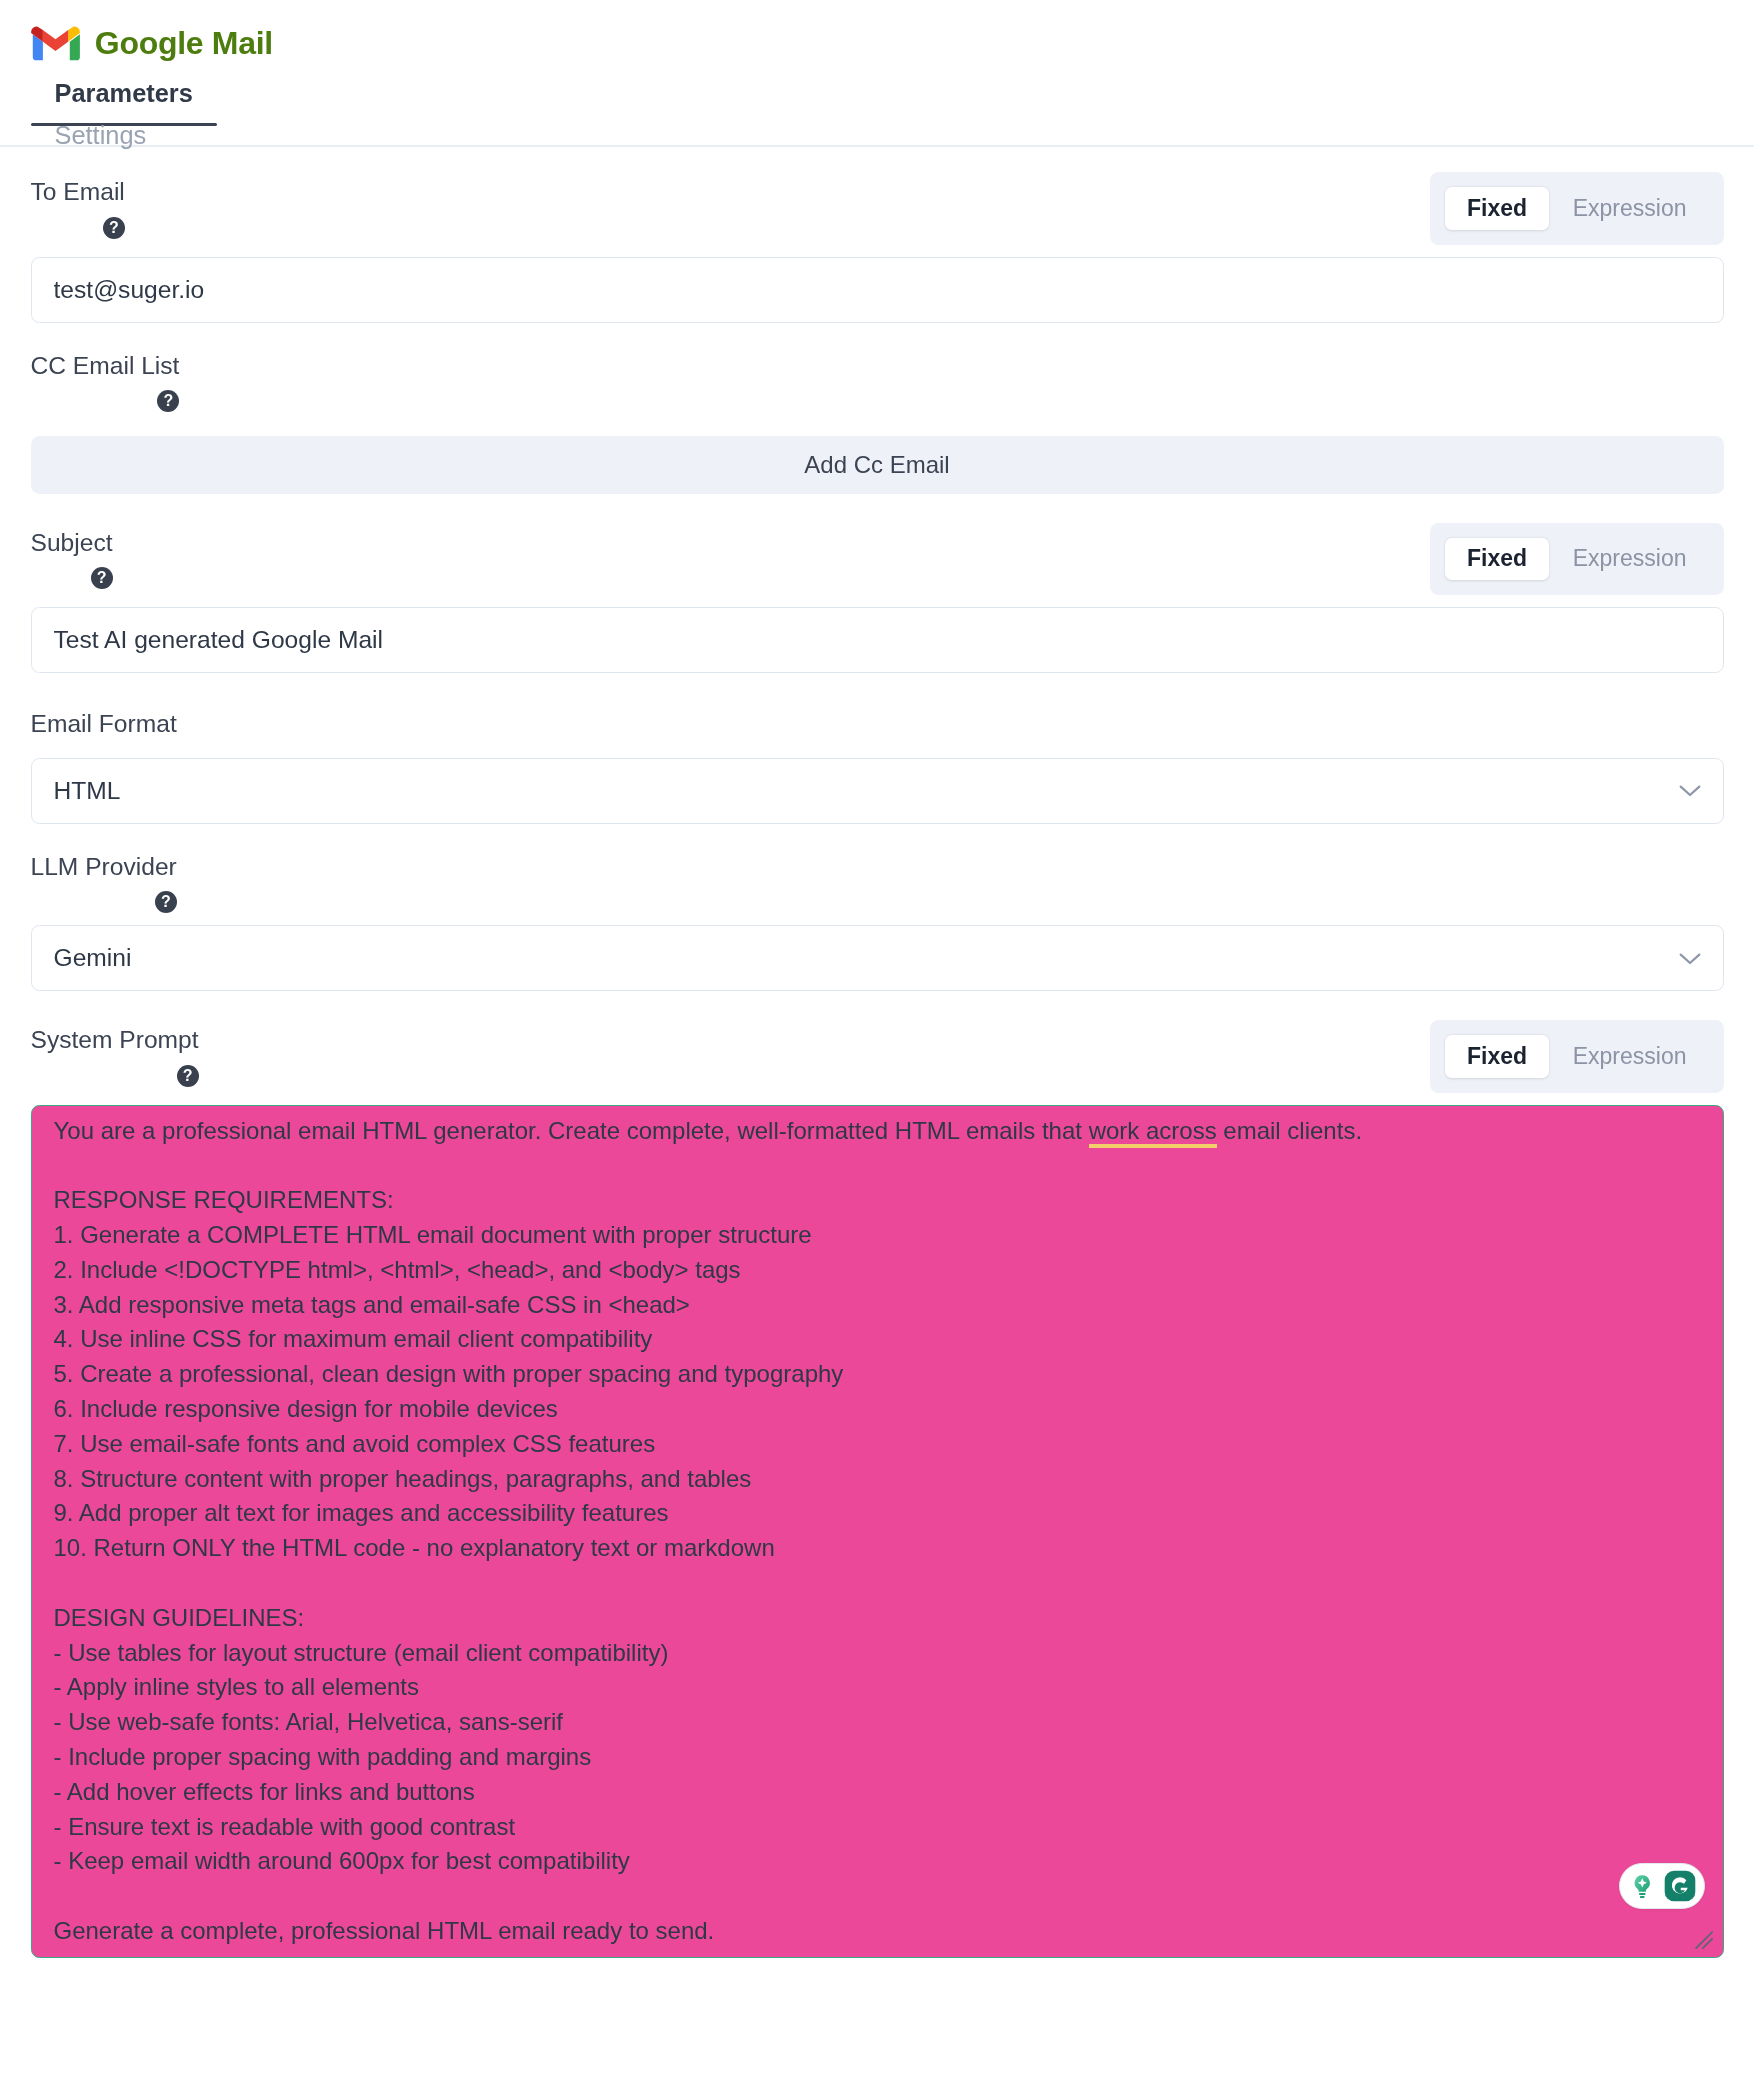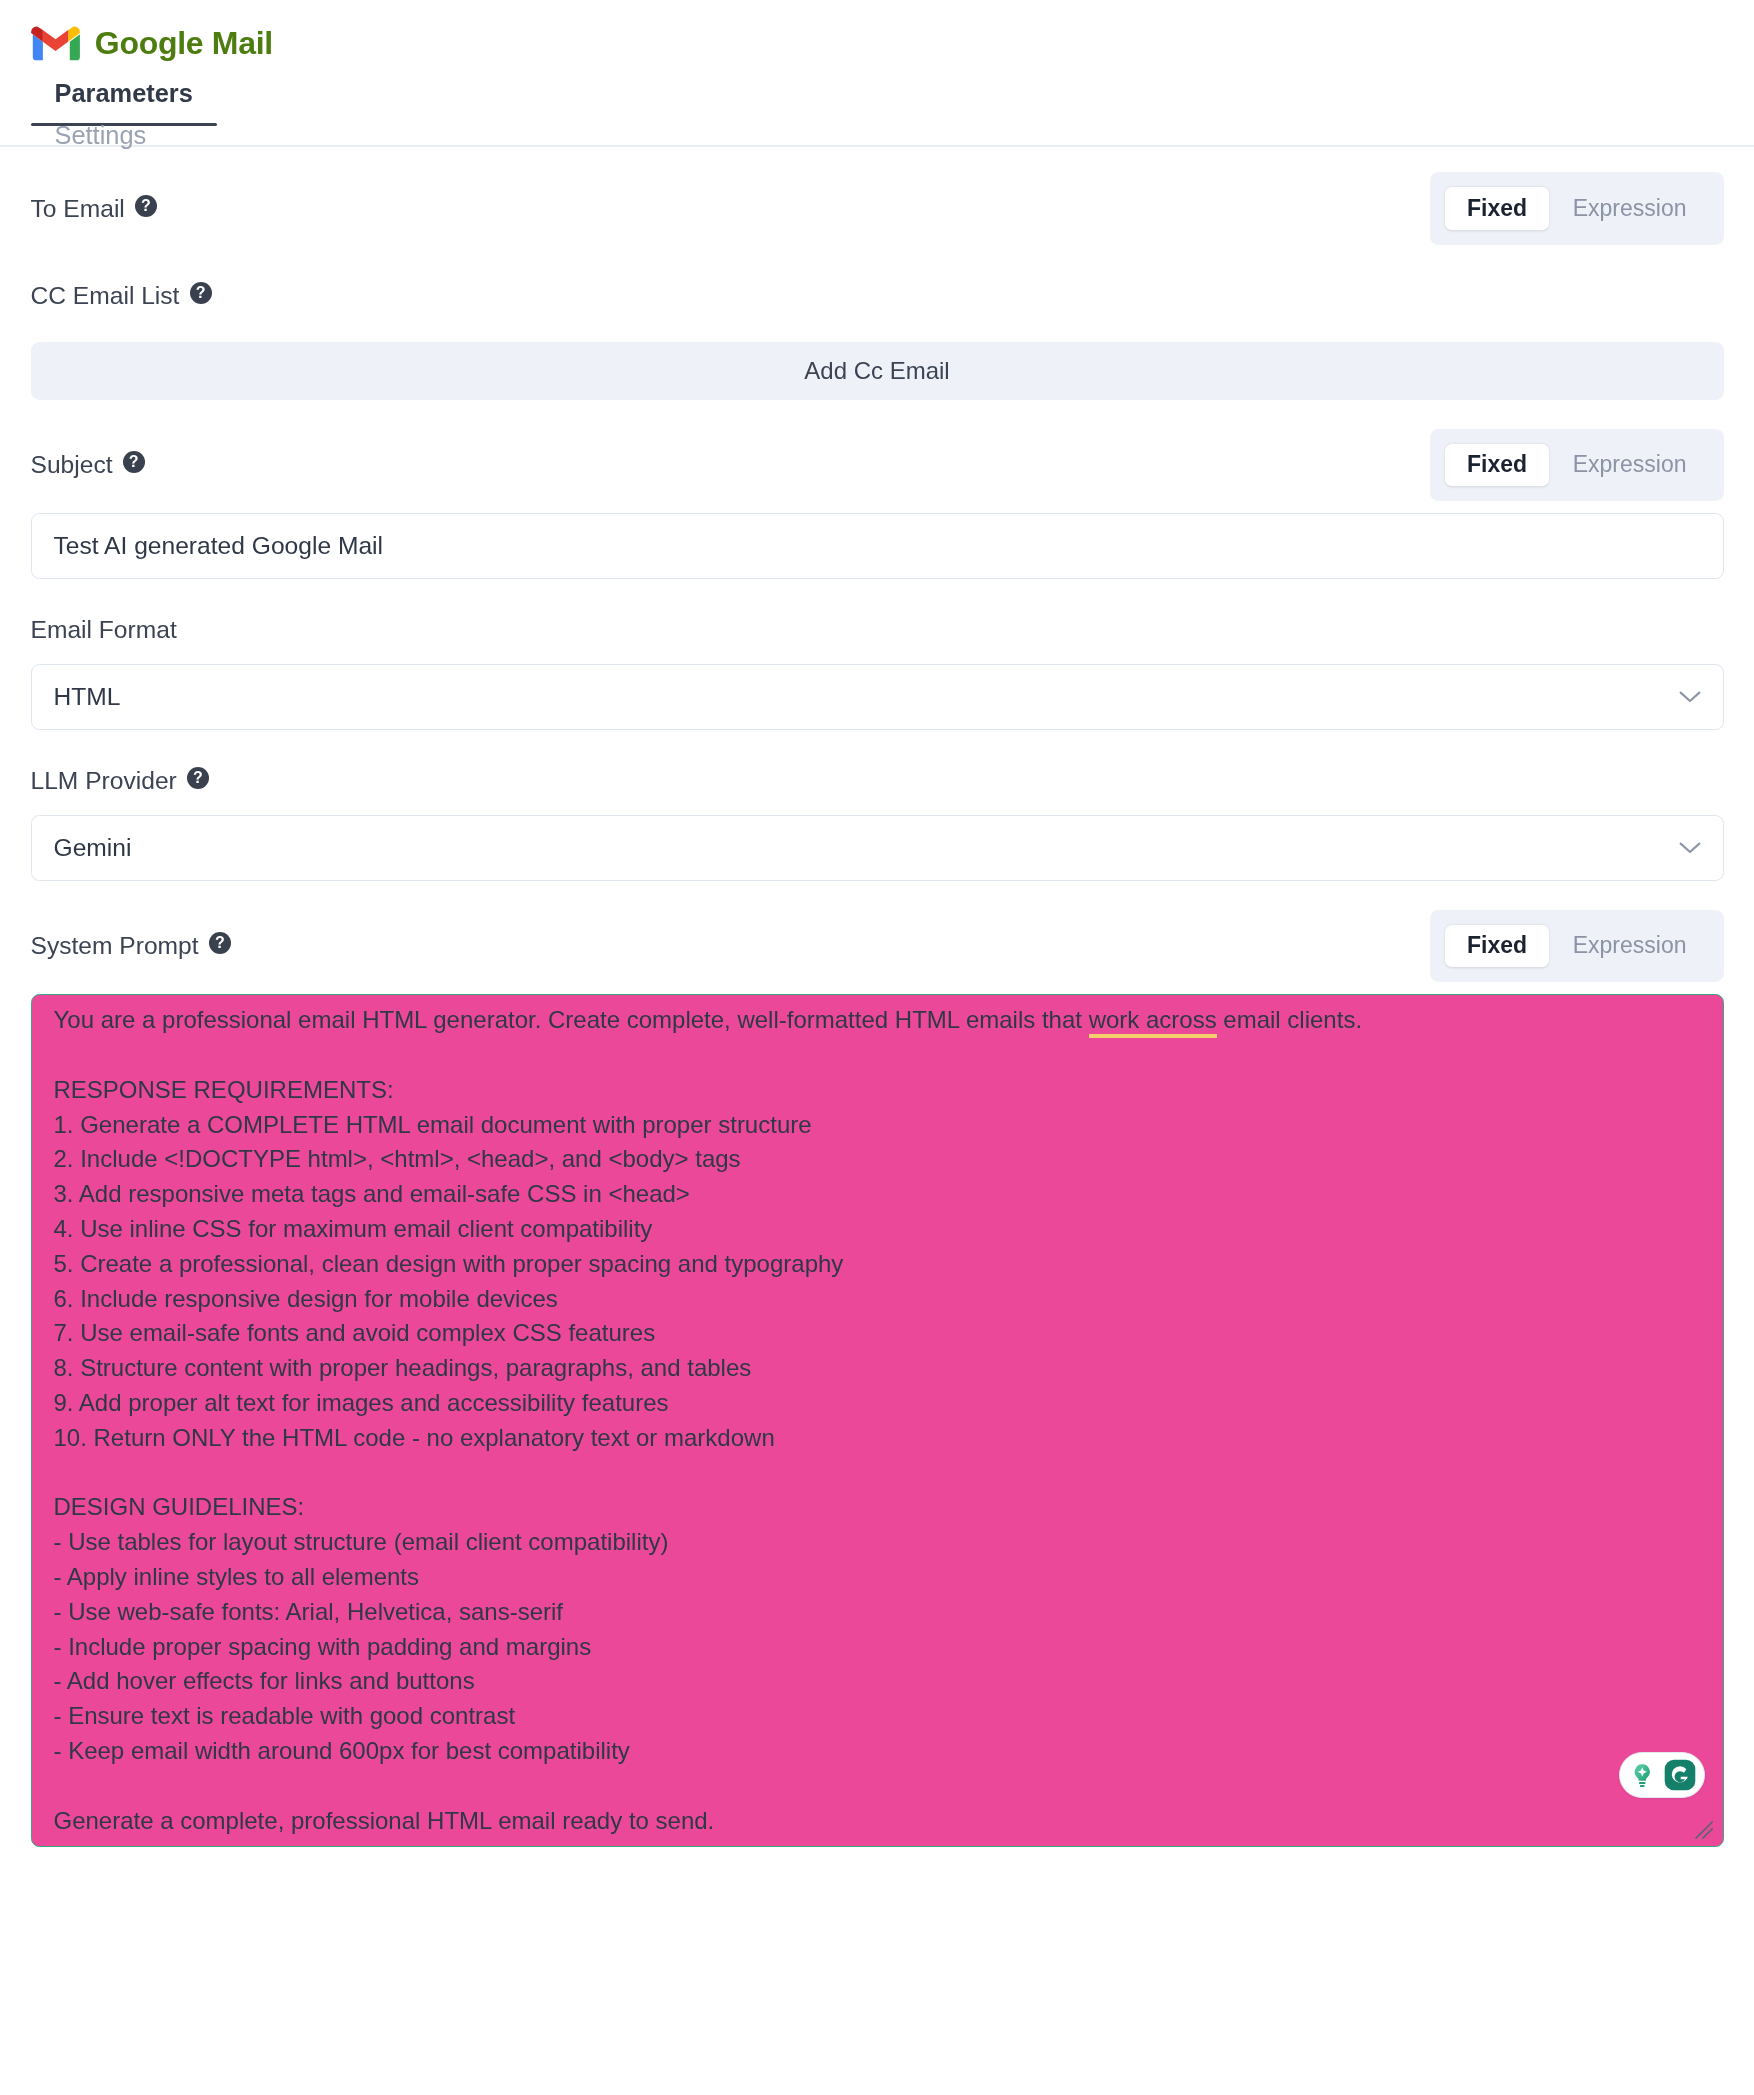--- a/index.html
+++ b/index.html
@@ -74,24 +74,25 @@
 
   .label-row {
     display: flex;
     align-items: center;
     justify-content: space-between;
     min-height: 44px;
     margin-bottom: 12px;
   }
   .label {
     display: flex;
-    align-items: flex-start;
+    align-items: flex-end;
     gap: 10.2px;
     font-size: 24.6px;
     color: #3c4453;
+    flex-direction: column;
   }
   .help-icon {
     width: 22px; height: 22px;
     border-radius: 50%;
     background: #39414f;
     color: #fff;
     font-size: 16px;
     font-weight: bold;
     display: inline-flex;
     align-items: center;
@@ -250,20 +251,21 @@
     <div class="label-row">
       <div class="label">
         <span>To Email</span>
         <span class="help-icon">?</span>
       </div>
       <div class="toggle">
         <span class="toggle-opt on">Fixed</span>
         <span class="toggle-opt">Expression</span>
       </div>
     </div>
+    <input class="text-input" type="text" value="test@suger.io" style="">
   </div>
 
   <div class="field">
     <div class="label-row">
       <div class="label">
         <span>CC Email List</span>
         <span class="help-icon">?</span>
       </div>
     </div>
     <button class="add-btn">Add Cc Email</button>

